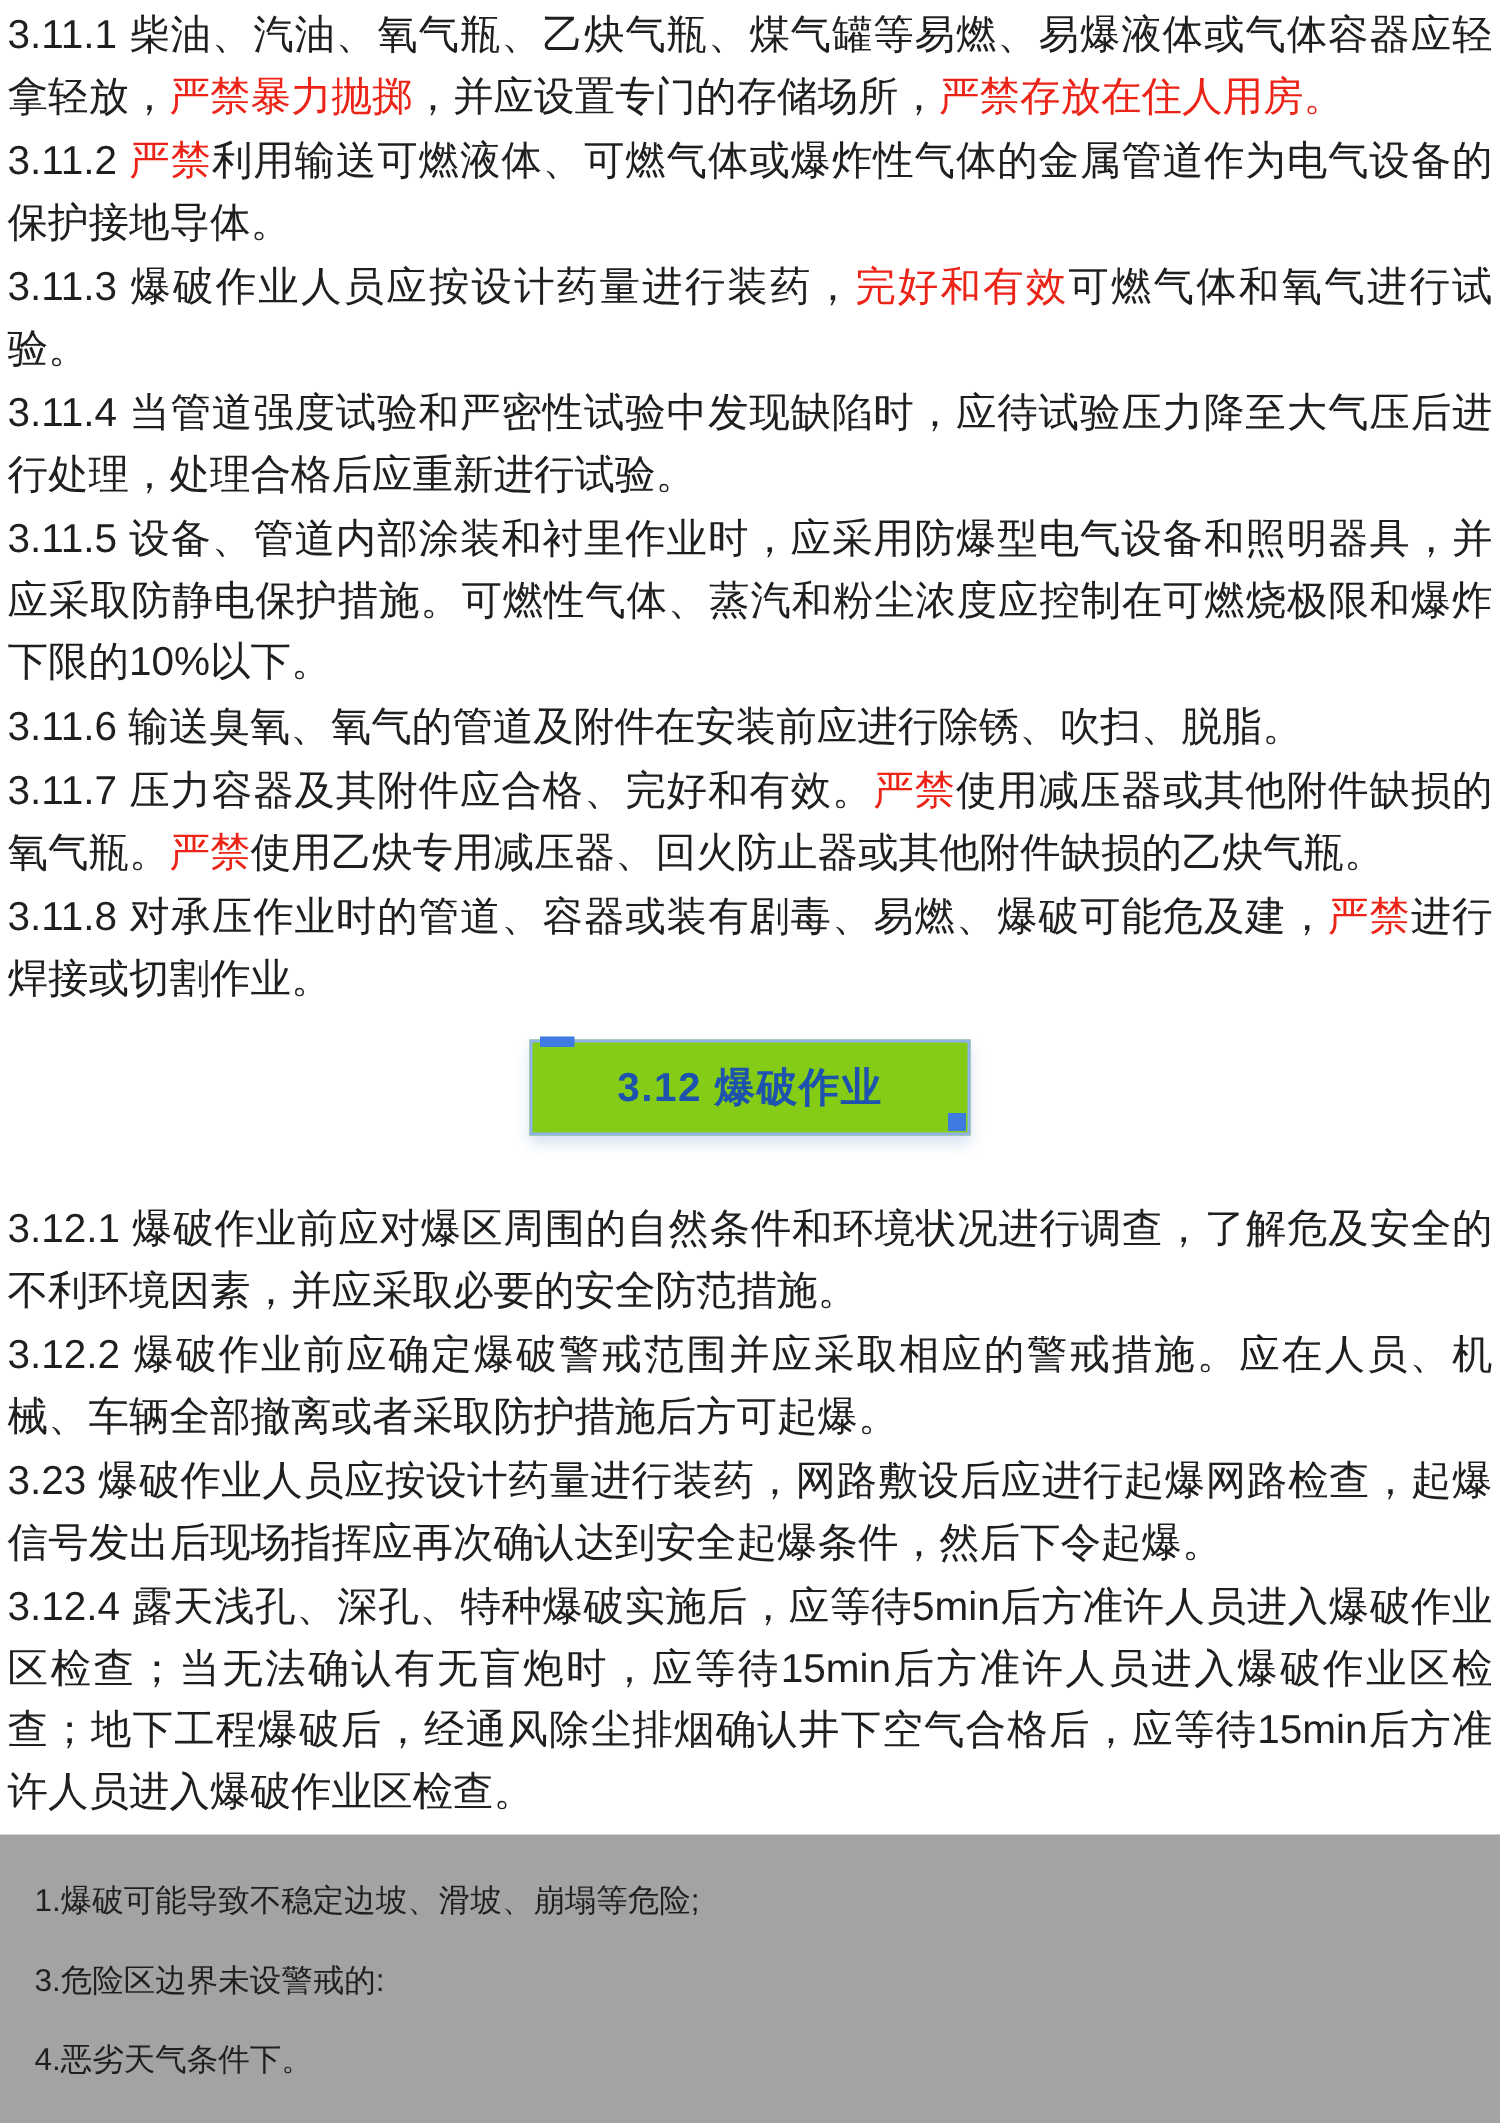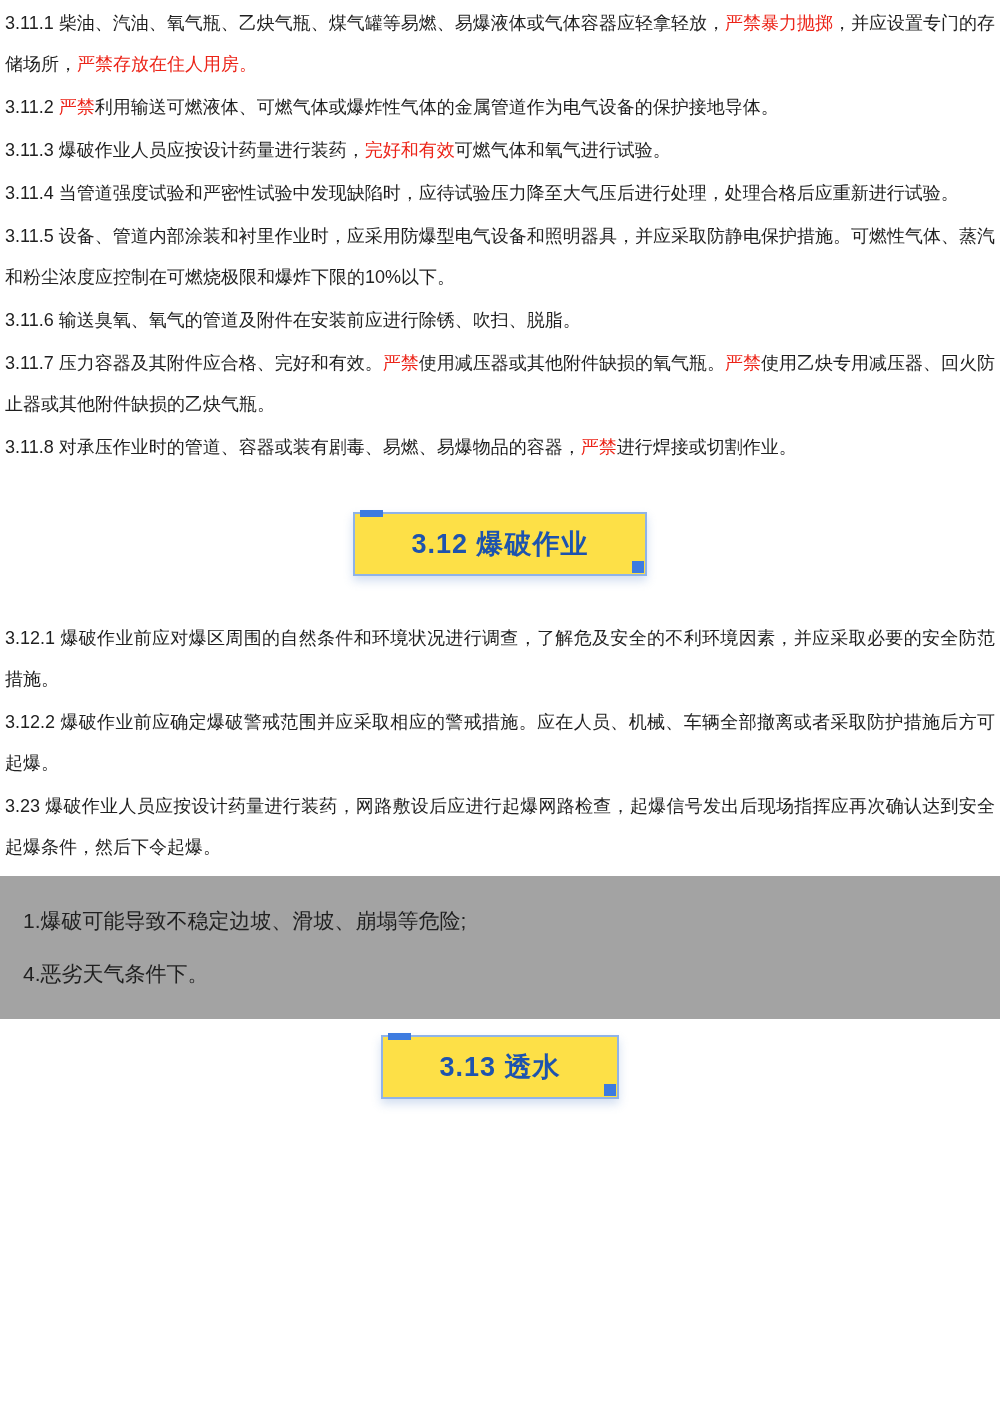--- a/index.html
+++ b/index.html
@@ -7,33 +7,33 @@
     position: relative;
     width: 1000px;
     min-height: 1415px;
     box-sizing: border-box;
     background: #ffffff;
     padding: 3px 5px 0 5px;
     font-family: "Liberation Sans", "DejaVu Sans", sans-serif;
     color: #1f1f1f;
   }
   p.para {
-    font-size: 18px;
+    font-size: 27px;
     line-height: 41px;
     margin: 0 0 2px 0;
     text-align: justify;
   }
   .red { color: #ec2418; }
   .bold { font-weight: bold; }
 
   .section-box {
     position: relative;
     width: fit-content;
-    margin: 44px auto 42px auto;
-    background: #fde047;
+    margin: 20px auto 42px auto;
+    background: #84cc16;
     border: 2px solid #8fb3e8;
     padding: 12px 56px;
     box-shadow: 0 5px 9px rgba(110, 150, 210, 0.30);
   }
   .section-box .title {
     margin: 0;
     font-size: 27px;
     font-weight: bold;
     color: #1d53ae;
     letter-spacing: 1px;
@@ -82,38 +82,40 @@
   <p class="para"><span>3.11.3 爆破作业人员应按设计药量进行装药，</span><span class="red">完好和有效</span><span>可燃气体和氧气进行试验。</span></p>
 
   <p class="para"><span>3.11.4 当管道强度试验和严密性试验中发现缺陷时，应待试验压力降至大气压后进行处理，处理合格后应重新进行试验。</span></p>
 
   <p class="para"><span>3.11.5 设备、管道内部涂装和衬里作业时，应采用防爆型电气设备和照明器具，并应采取防静电保护措施。可燃性气体、蒸汽和粉尘浓度应控制在可燃烧极限和爆炸下限的10%以下。</span></p>
 
   <p class="para"><span>3.11.6 输送臭氧、氧气的管道及附件在安装前应进行除锈、吹扫、脱脂。</span></p>
 
   <p class="para"><span>3.11.7 压力容器及其附件应合格、完好和有效。</span><span class="red">严禁</span><span>使用减压器或其他附件缺损的氧气瓶。</span><span class="red">严禁</span><span>使用乙炔专用减压器、回火防止器或其他附件缺损的乙炔气瓶。</span></p>
 
-  <p class="para"><span>3.11.8 对承压作业时的管道、容器或装有剧毒、易燃、易爆物品的容器，</span><span class="red">严禁</span><span>进行焊接或切割作业。</span></p>
+  <p class="para"><span>3.11.8 对承压作业时的管道、容器或装有剧毒、易燃、爆破可能危及建，</span><span class="red">严禁</span><span>进行焊接或切割作业。</span></p>
 
   <div class="section-box">
     <span class="corner-bar"></span>
     <span class="corner-square"></span>
     <h2 class="title">3.12 爆破作业</h2>
   </div>
 
   <p class="para"><span>3.12.1 爆破作业前应对爆区周围的自然条件和环境状况进行调查，了解危及安全的不利环境因素，并应采取必要的安全防范措施。</span></p>
 
   <p class="para"><span>3.12.2 爆破作业前应确定爆破警戒范围并应采取相应的警戒措施。应在人员、机械、车辆全部撤离或者采取防护措施后方可起爆。</span></p>
 
   <p class="para"><span>3.23 爆破作业人员应按设计药量进行装药，网路敷设后应进行起爆网路检查，起爆信号发出后现场指挥应再次确认达到安全起爆条件，然后下令起爆。</span></p>
 
+  <p class="para"><span>3.12.4 露天浅孔、深孔、特种爆破实施后，应等待5min后方准许人员进入爆破作业区检查；当无法确认有无盲炮时，应等待15min后方准许人员进入爆破作业区检查；地下工程爆破后，经通风除尘排烟确认井下空气合格后，应等待15min后方准许人员进入爆破作业区检查。</span></p>
 
 
   <div class="gray-panel">
     <p class="list-item">1.爆破可能导致不稳定边坡、滑坡、崩塌等危险;</p>
+    <p class="list-item">3.危险区边界未设警戒的:</p>
     <p class="list-item">4.恶劣天气条件下。</p>
   </div>
 
   <div class="section-box water-box">
     <span class="corner-bar"></span>
     <span class="corner-square"></span>
     <h2 class="title">3.13 透水</h2>
   </div>
 
 </div>

